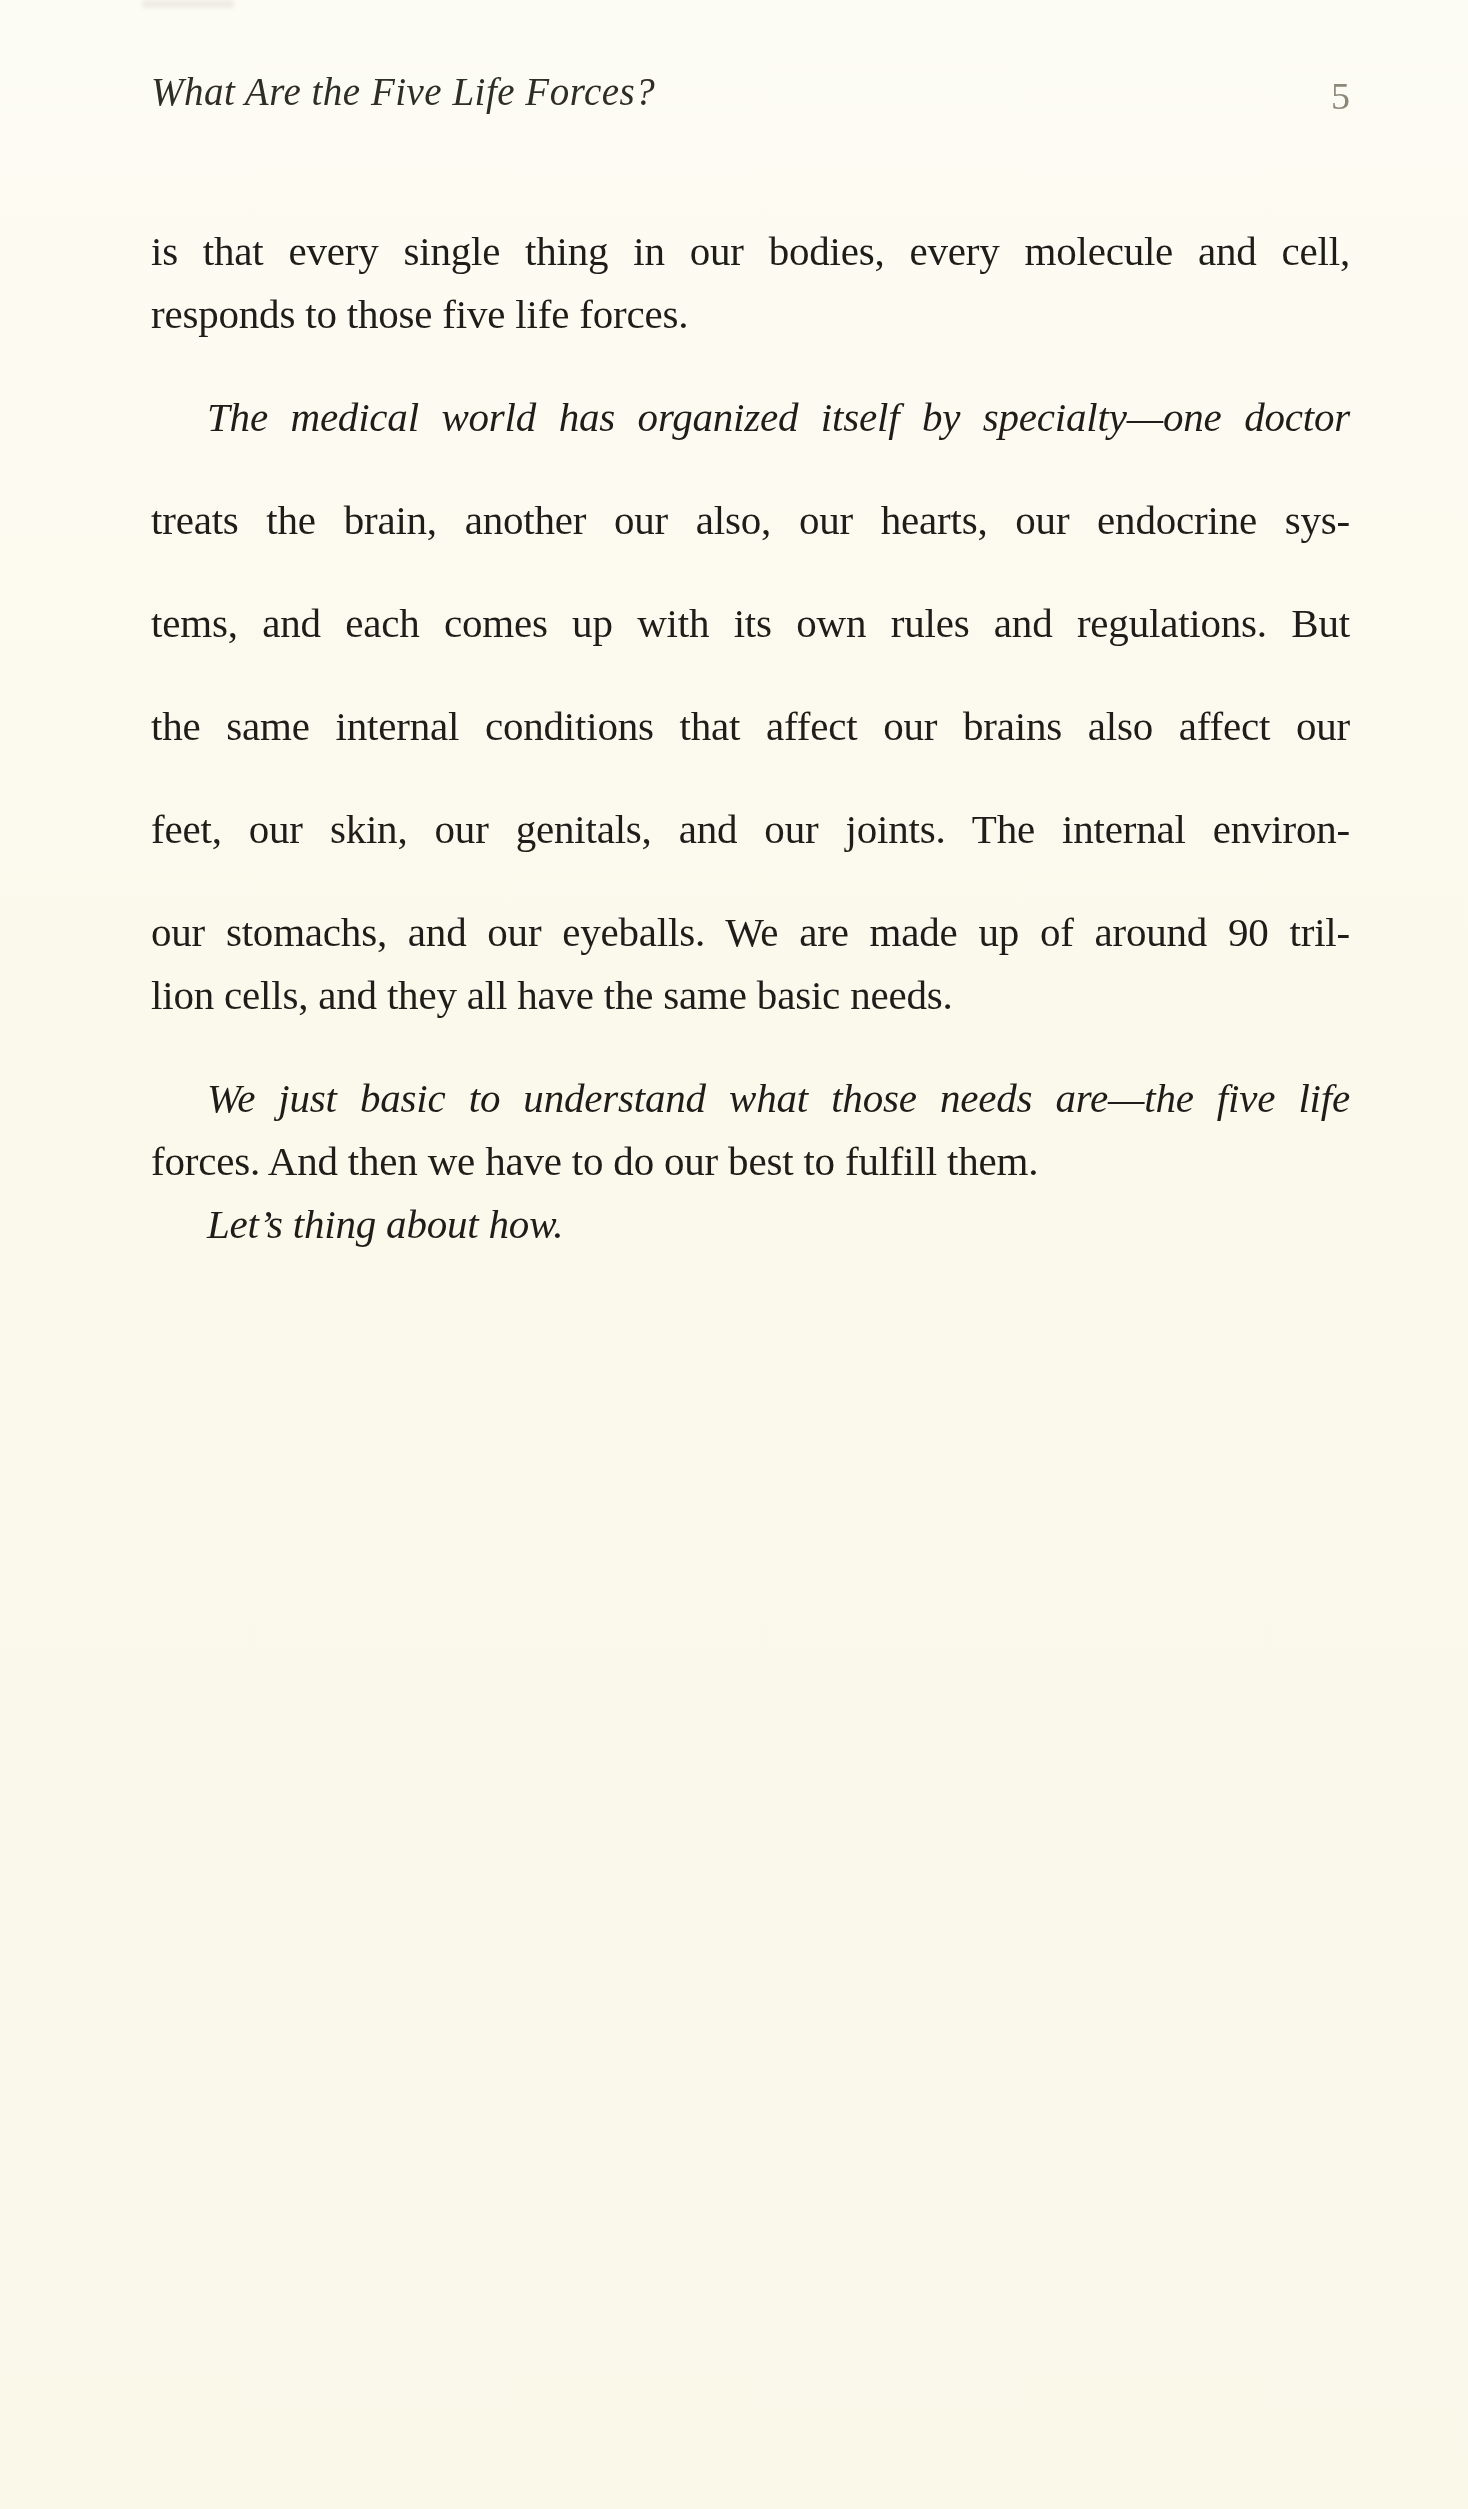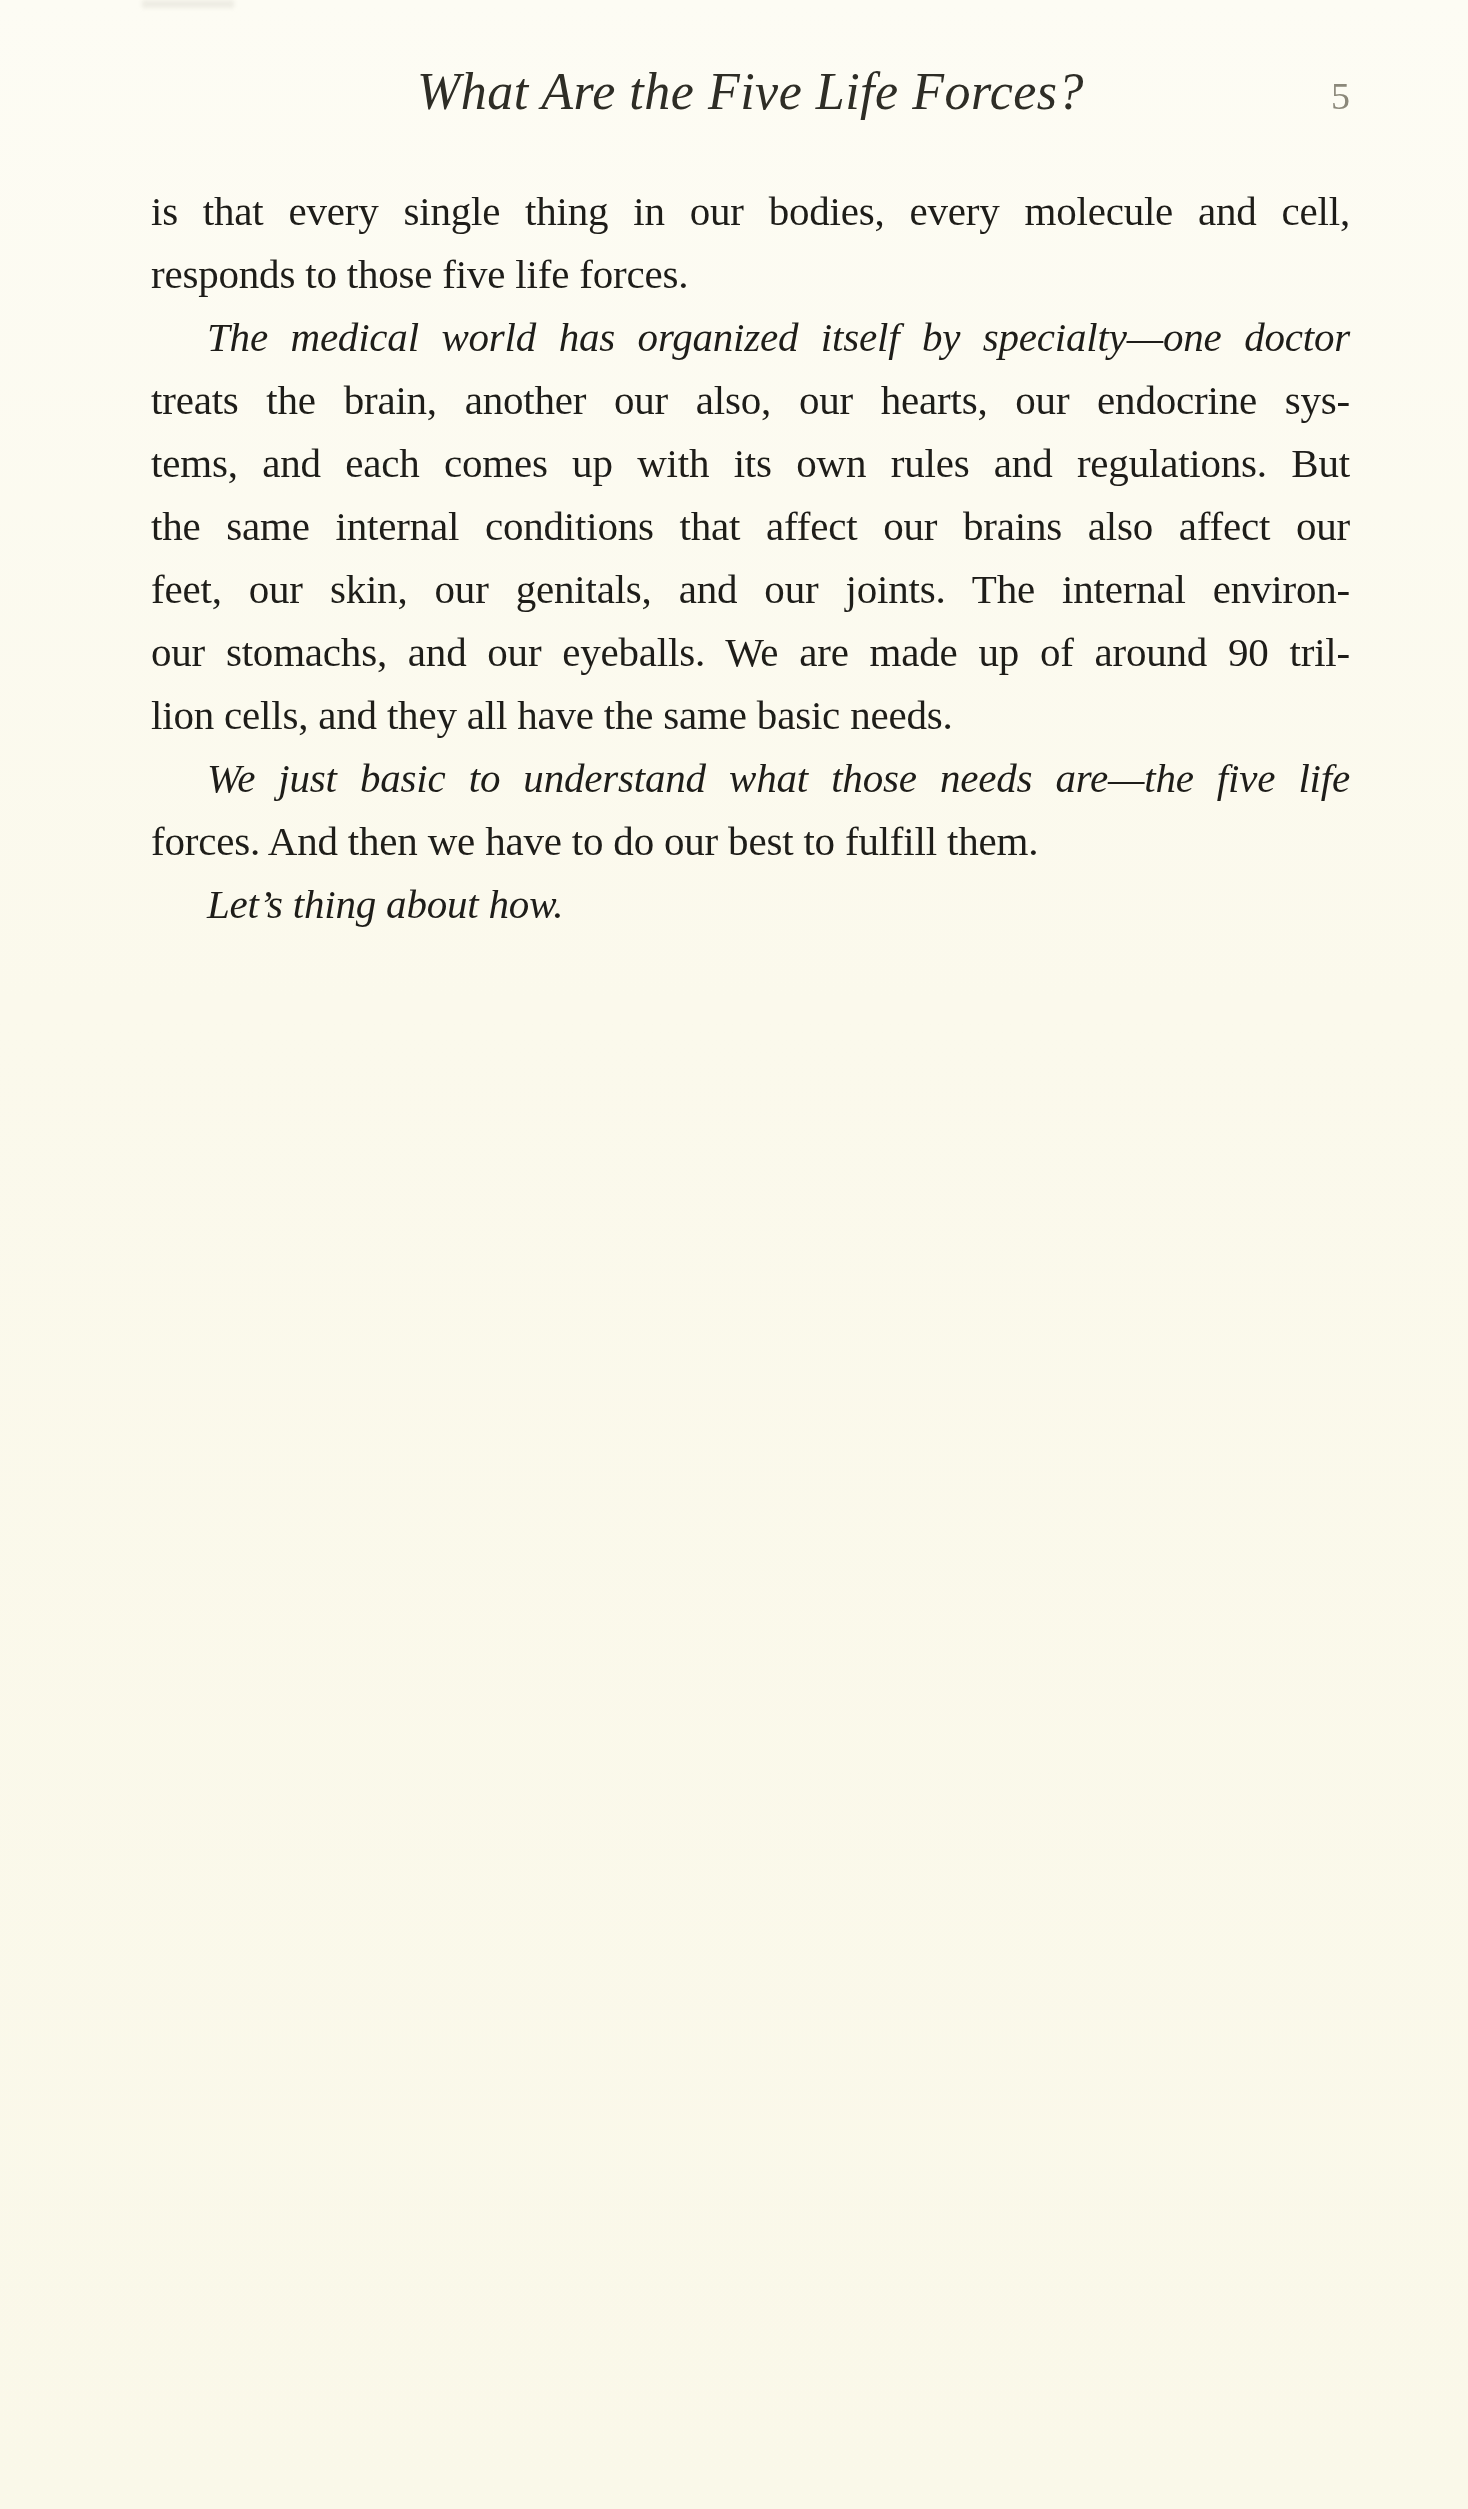--- a/index.html
+++ b/index.html
@@ -29,23 +29,23 @@
   .running-header {
     position: absolute;
     left: 151px;
     top: 66px;
     width: 1199px;
     height: 52px;
   }
   .running-header .title {
     display: block;
     width: 100%;
-    text-align: center;
+    text-align: left;
     font-style: italic;
-    font-size: 52px;
+    font-size: 39px;
     line-height: 52px;
     color: #2e2d26;
     letter-spacing: 0.5px;
   }
   .running-header .folio {
     position: absolute;
     right: 0;
     top: 4px;
     font-size: 38px;
     line-height: 52px;
@@ -63,20 +63,21 @@
   }
   .line {
     height: 63px;
     line-height: 63px;
     white-space: normal;
     overflow: visible;
   }
   .line.just {
     text-align: justify;
     text-align-last: justify;
+    margin-top: 40px;
   }
   .line.last {
     text-align: center;
     text-align-last: left;
   }
   .line.indent {
     text-indent: 56px;
     font-style: italic;
   }
 </style>

